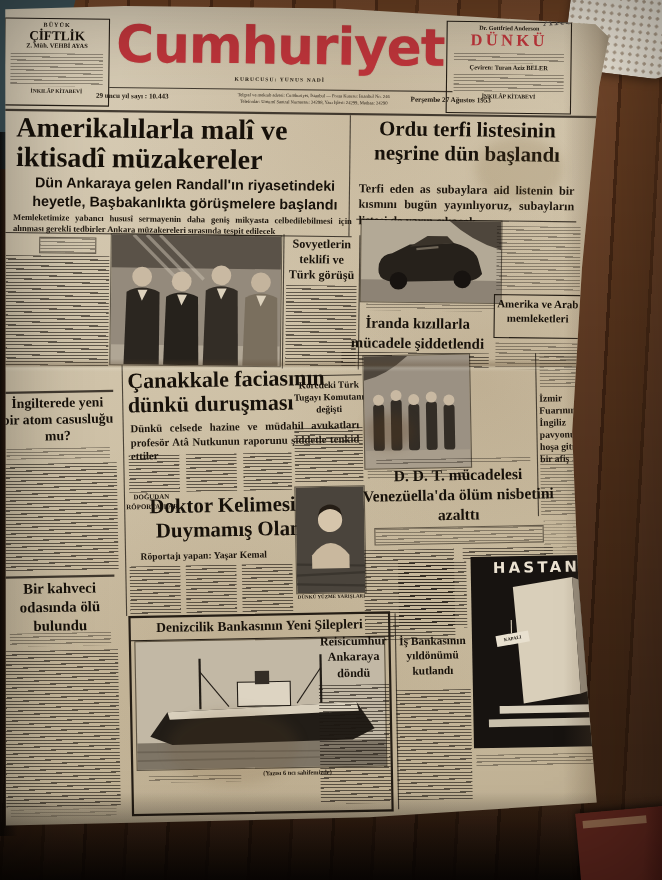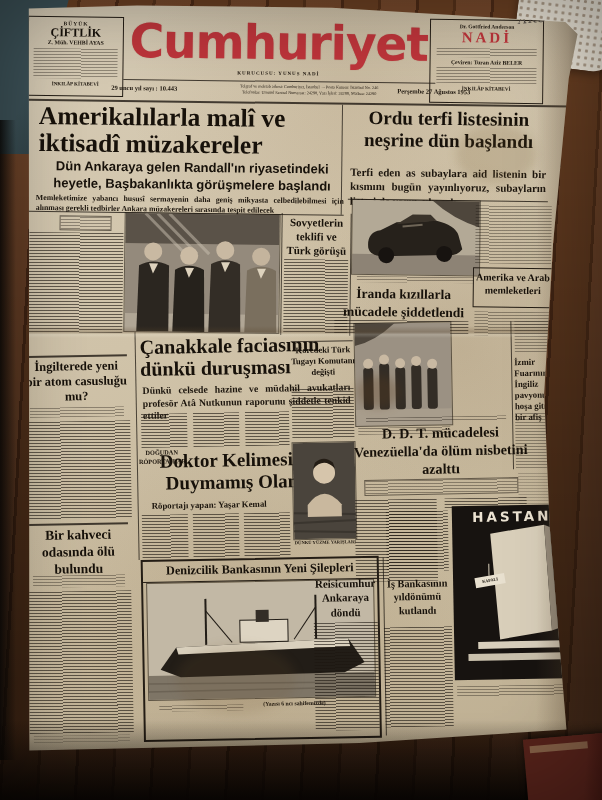--- a/index.html
+++ b/index.html
@@ -25,21 +25,21 @@
   .book-pages{position:absolute;left:6px;top:7px;width:58px;height:7px;background:#a8906a;opacity:.55;}
   .vignette{position:absolute;inset:0;z-index:9;pointer-events:none;box-shadow:inset 0 0 90px rgba(0,0,0,.38);}
   
   .paper{position:absolute;left:2px;top:4px;width:556px;height:748px;z-index:3;
     background:
       radial-gradient(circle at 58% 12%,rgba(120,85,40,.12),transparent 30%),
       radial-gradient(circle at 78% 46%,rgba(110,80,45,.14),transparent 32%),
       radial-gradient(circle at 38% 82%,rgba(115,85,50,.12),transparent 34%),
       linear-gradient(160deg,#d8cdb7,#d0c3a9 40%,#c8ba9e 70%,#bfb093);
     clip-path:polygon(0.5% 0.6%,20% 0.2%,55% 0.5%,97% 2.4%,99.2% 4%,97.6% 10%,94.8% 32%,93.2% 52%,94.2% 70%,96.2% 88%,97.2% 97%,60% 98.8%,25% 99.4%,0.6% 99.8%);
-    box-shadow:0 8px 22px rgba(0,0,0,.55);margin-left:24px;}
+    box-shadow:0 8px 22px rgba(0,0,0,.55);}
   .sec-top{position:absolute;inset:0;transform:rotate(.7deg);transform-origin:14px 20px;}
   .sec-bot{position:absolute;inset:0;transform:rotate(-1.05deg);transform-origin:10px 740px;}
   .fold{position:absolute;left:0;top:322px;width:100%;height:12px;z-index:4;
     background:linear-gradient(to bottom,rgba(90,70,45,0),rgba(90,70,45,.30) 50%,rgba(255,255,240,.16) 72%,rgba(90,70,45,0));}
   .curl{position:absolute;right:0;top:0;width:46px;height:100%;z-index:4;
     background:linear-gradient(to right,rgba(96,74,50,0),rgba(96,74,50,.30) 70%,rgba(58,42,26,.45));}
   .stain{position:absolute;border-radius:50%;filter:blur(5px);}
   
   .greek{background-image:repeating-linear-gradient(to bottom,rgba(28,22,16,.62) 0,rgba(28,22,16,.62) 1px,transparent 1px,transparent 3px);}
   .g2{opacity:.6}.g3{opacity:.35}
@@ -83,21 +83,21 @@
       <div class="abs hrule" style="left:98px;top:74px;width:312px;"></div>
       <div class="abs tiny" style="left:86px;top:79px;font-size:6.5px;">29 uncu yıl sayı : 10.443</div>
       <div class="abs ctr" style="left:200px;top:77px;width:168px;font-size:4.2px;color:#2a2218;line-height:1.4;">
         <div>Telgraf ve mektub adresi: Cumhuriyet, İstanbul — Posta Kutusu: İstanbul No. 246</div>
         <div>Telefonlar: Umumî Santral Numarası: 24298, Yazı İşleri: 24299, Matbaa: 24290</div>
       </div>
       <div class="abs tiny" style="left:372px;top:79px;font-size:6.5px;">Perşembe 27 Ağustos 1953</div>
 
       <div class="abs boxed" style="left:404px;top:10px;width:114px;height:84px;padding:3px 4px;box-sizing:border-box;">
         <div class="tiny ctr" style="font-size:5.5px;">Dr. Gottfried Anderson</div>
-        <div class="hl ctr red" style="font-size:15px;letter-spacing:3px;">NADİ</div>
+        <div class="hl ctr red" style="font-size:15px;letter-spacing:3px;">DÜNKÜ</div>
         <div class="greek g2" style="height:9px;margin:2px 2px;"></div>
         <div class="tiny ctr" style="font-size:5.8px;">Çeviren: Turan Aziz BELER</div>
         <div class="greek g2" style="height:16px;margin:2px 2px;"></div>
         <div class="tiny ctr" style="font-size:5.2px;">İNKILÂP KİTABEVİ</div>
       </div>
 
       <div class="abs hand" style="left:492px;top:-2px;width:110px;font-size:12px;transform:rotate(-5deg);letter-spacing:1px;">AKS 675</div>
 
       <div class="abs hrule" style="left:2px;top:95px;width:544px;height:2px;"></div>
 

